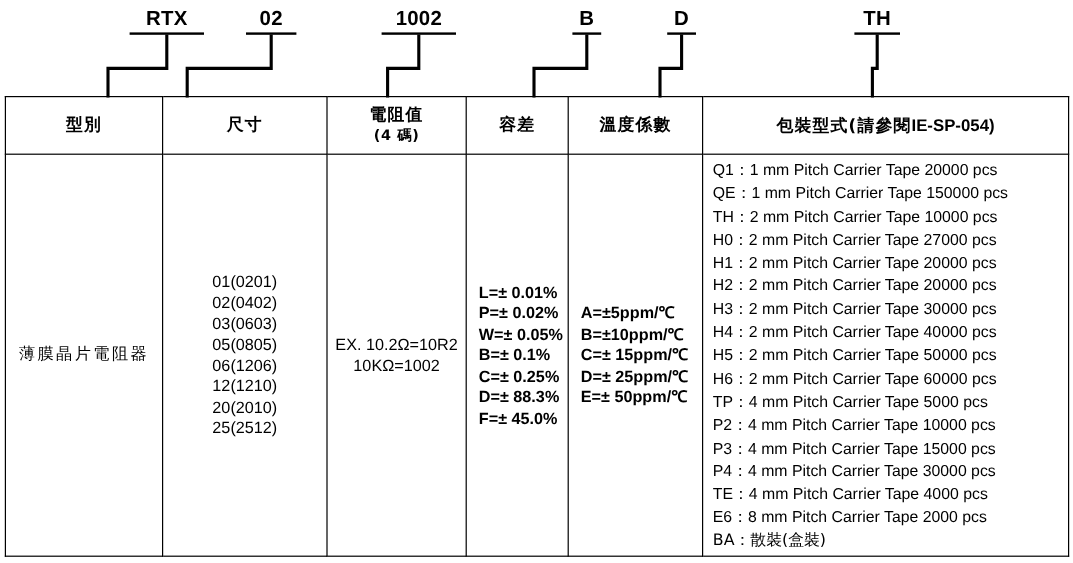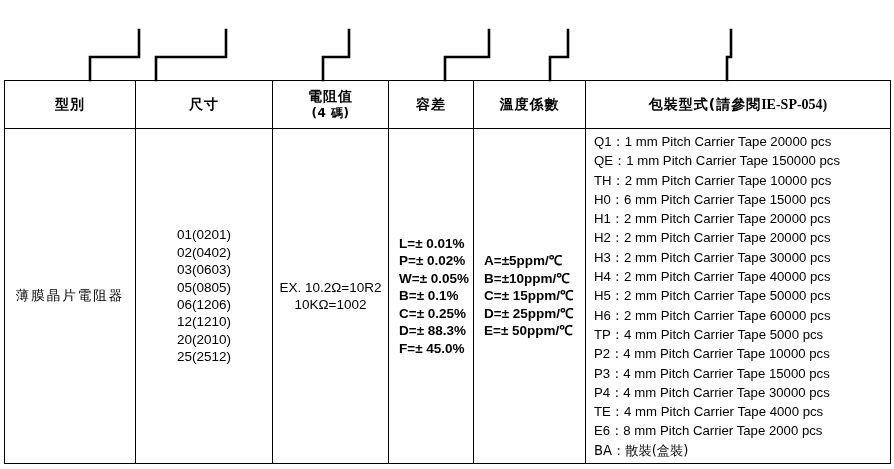--- a/index.html
+++ b/index.html
@@ -73,21 +73,21 @@
     line-height: 17px;
     letter-spacing: 1px;
   }
   .th-sub {
     display: block;
     font-size: 12px;
     letter-spacing: 0.5px;
   }
   .th-ref {
     letter-spacing: 0px;
-    font-family: Liberation Serif, serif;
+    font-family: Liberation Sans, sans-serif;
   }
 
   .spec-table tbody td {
     height: 334px;
     font-size: 13.5px;
     line-height: 17.4px;
   }
 
   .cell-center {
     text-align: center;
@@ -135,20 +135,28 @@
   .tol-list div, .tcr-list div {
     white-space: nowrap;
     font-weight: bold;
   }
 </style>
 </head>
 <body>
 
 <div id="page">
 
+  <div class="code-layer">
+    <div class="pn-code" style="left:108px; width:62px;">RTX</div>
+    <div class="pn-code" style="left:205px; width:42px;">02</div>
+    <div class="pn-code" style="left:318px; width:62px;">1002</div>
+    <div class="pn-code" style="left:477px; width:24px;">B</div>
+    <div class="pn-code" style="left:556px; width:24px;">D</div>
+    <div class="pn-code" style="left:712px; width:38px;">TH</div>
+  </div>
 
   <svg class="leaders" width="894" height="84">
     <g stroke="#000000" stroke-width="2.6" fill="none" stroke-linecap="square">
 
       <path d="M 139,30 L 139,57 L 90,57 L 90,80"></path>
 
       <path d="M 226,30 L 226,57 L 156,57 L 156,80"></path>
 
       <path d="M 349,30 L 349,57 L 323,57 L 323,80"></path>
 
@@ -230,21 +238,21 @@
               <div>D=± 25ppm/℃</div>
               <div>E=± 50ppm/℃</div>
             </div>
         </td>
 
         <td class="pkg-cell">
           <div class="pkg-list" id="packaging-list">
               <div>Q1：1 mm Pitch Carrier Tape 20000 pcs</div>
               <div>QE：1 mm Pitch Carrier Tape 150000 pcs</div>
               <div>TH：2 mm Pitch Carrier Tape 10000 pcs</div>
-              <div>H0：6 mm Pitch Carrier Tape 15000 pcs</div>
+              <div>H0：2 mm Pitch Carrier Tape 27000 pcs</div>
               <div>H1：2 mm Pitch Carrier Tape 20000 pcs</div>
               <div>H2：2 mm Pitch Carrier Tape 20000 pcs</div>
               <div>H3：2 mm Pitch Carrier Tape 30000 pcs</div>
               <div>H4：2 mm Pitch Carrier Tape 40000 pcs</div>
               <div>H5：2 mm Pitch Carrier Tape 50000 pcs</div>
               <div>H6：2 mm Pitch Carrier Tape 60000 pcs</div>
               <div>TP：4 mm Pitch Carrier Tape 5000 pcs</div>
               <div>P2：4 mm Pitch Carrier Tape 10000 pcs</div>
               <div>P3：4 mm Pitch Carrier Tape 15000 pcs</div>
               <div>P4：4 mm Pitch Carrier Tape 30000 pcs</div>

